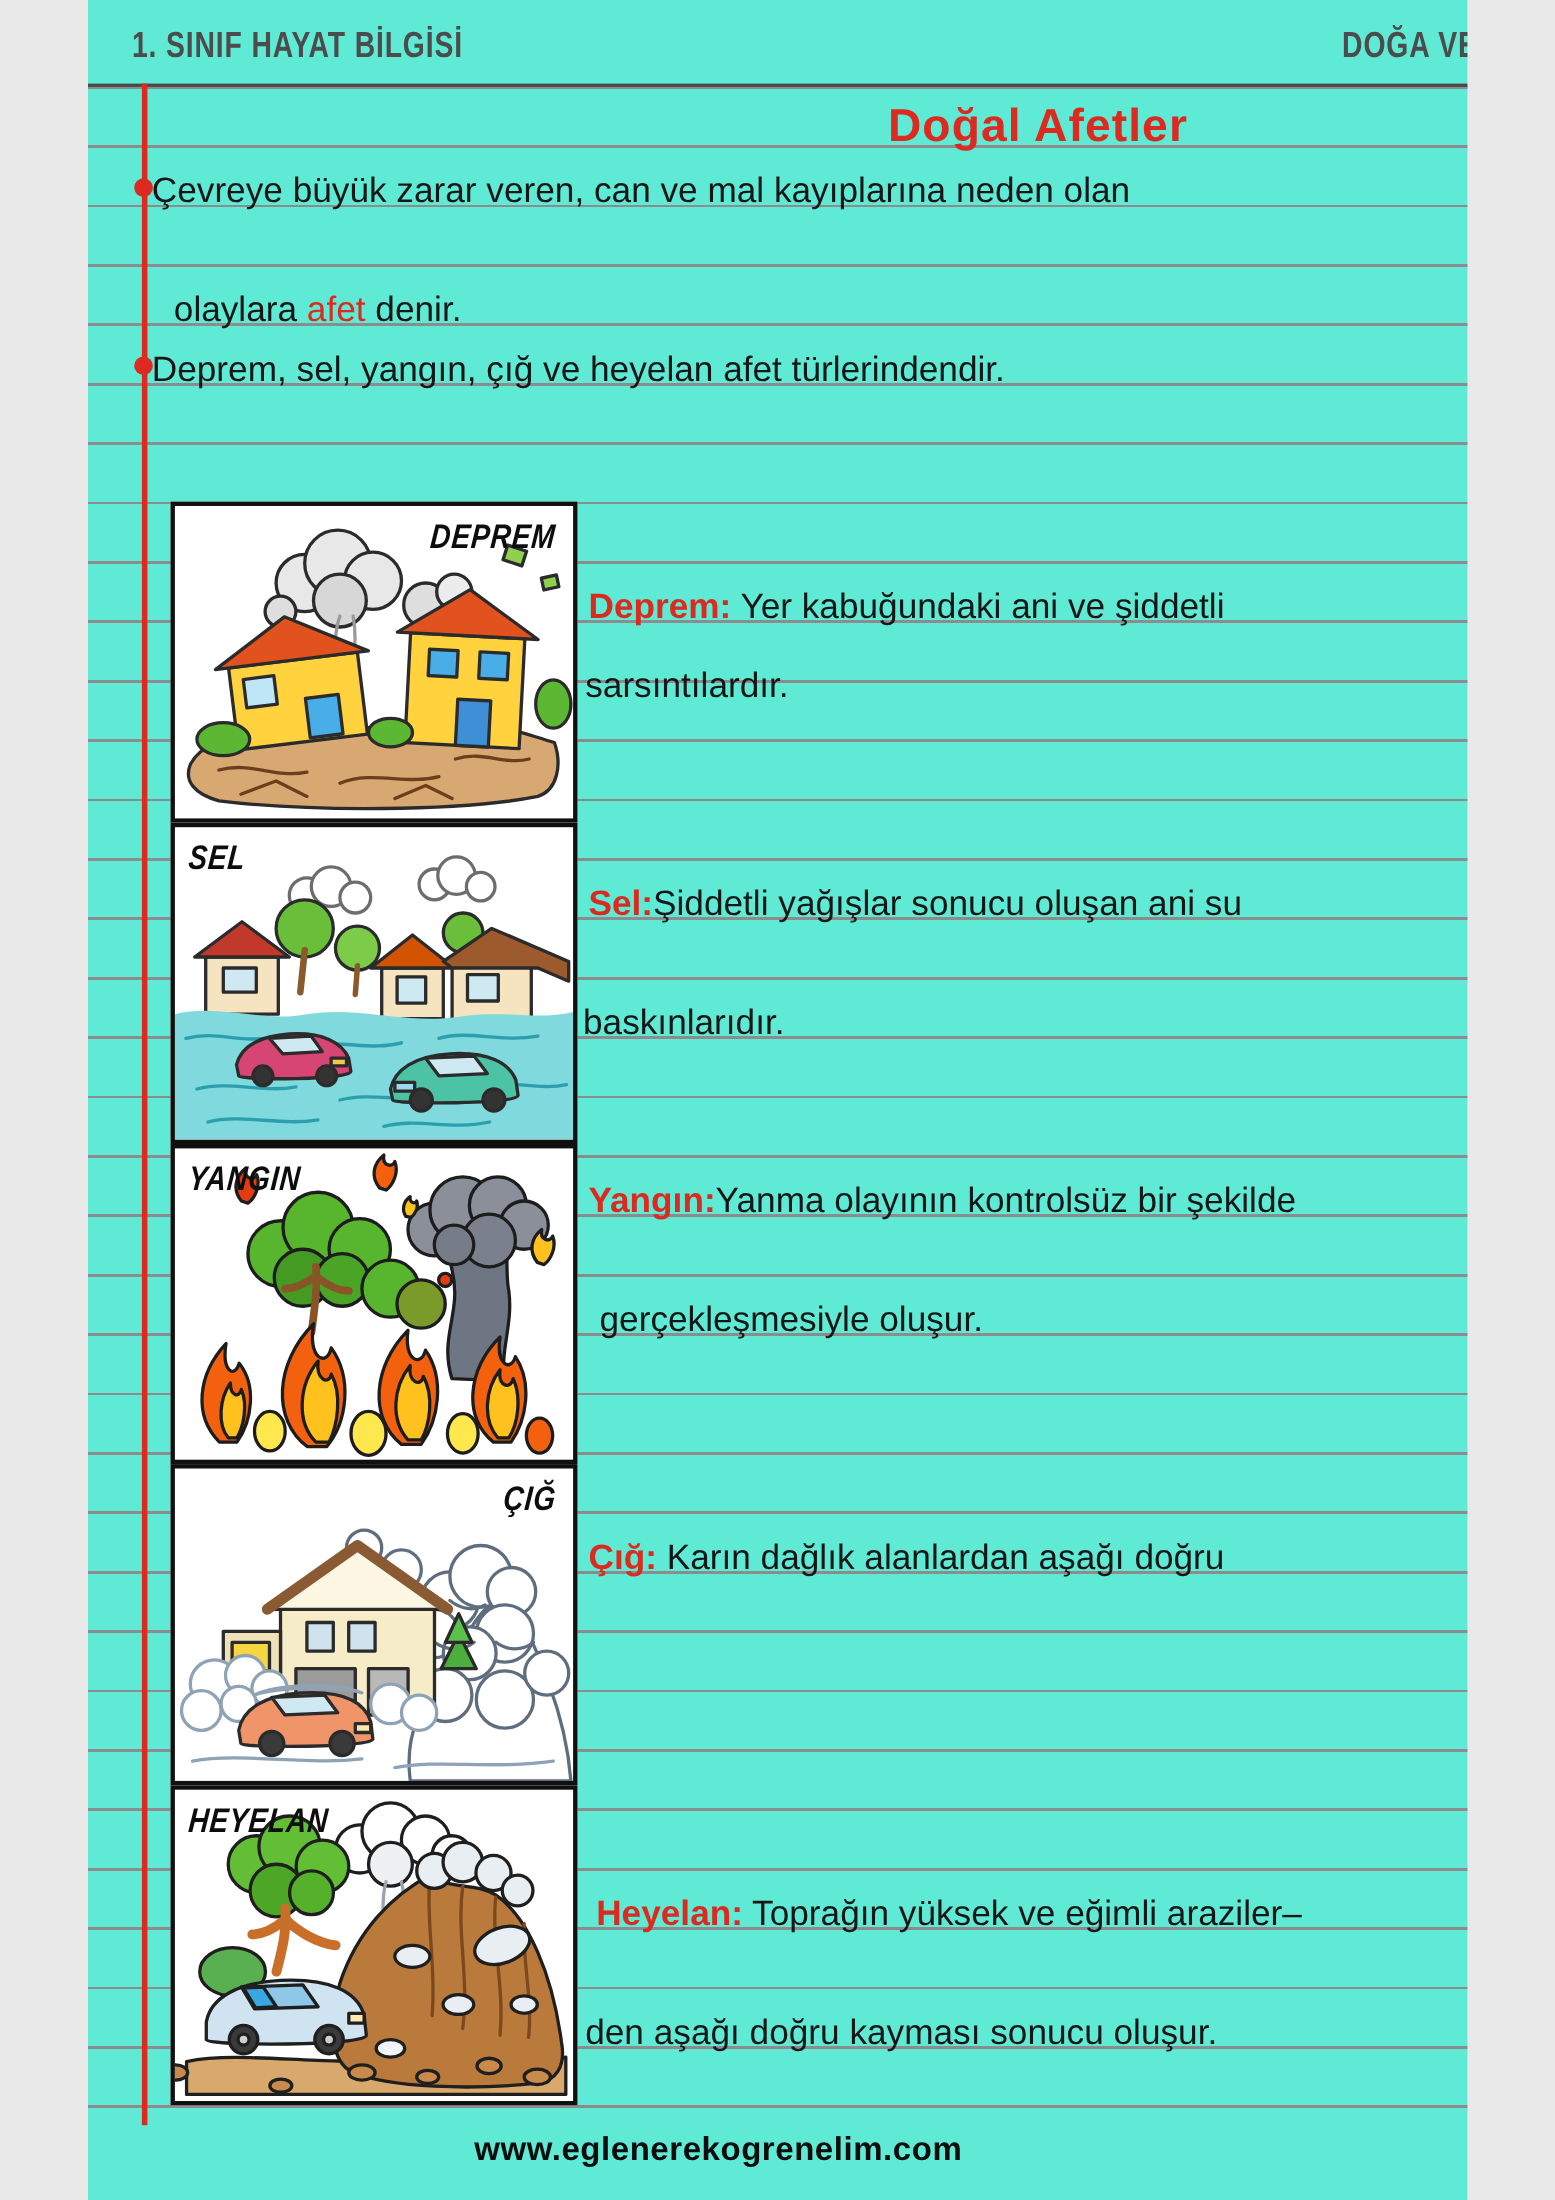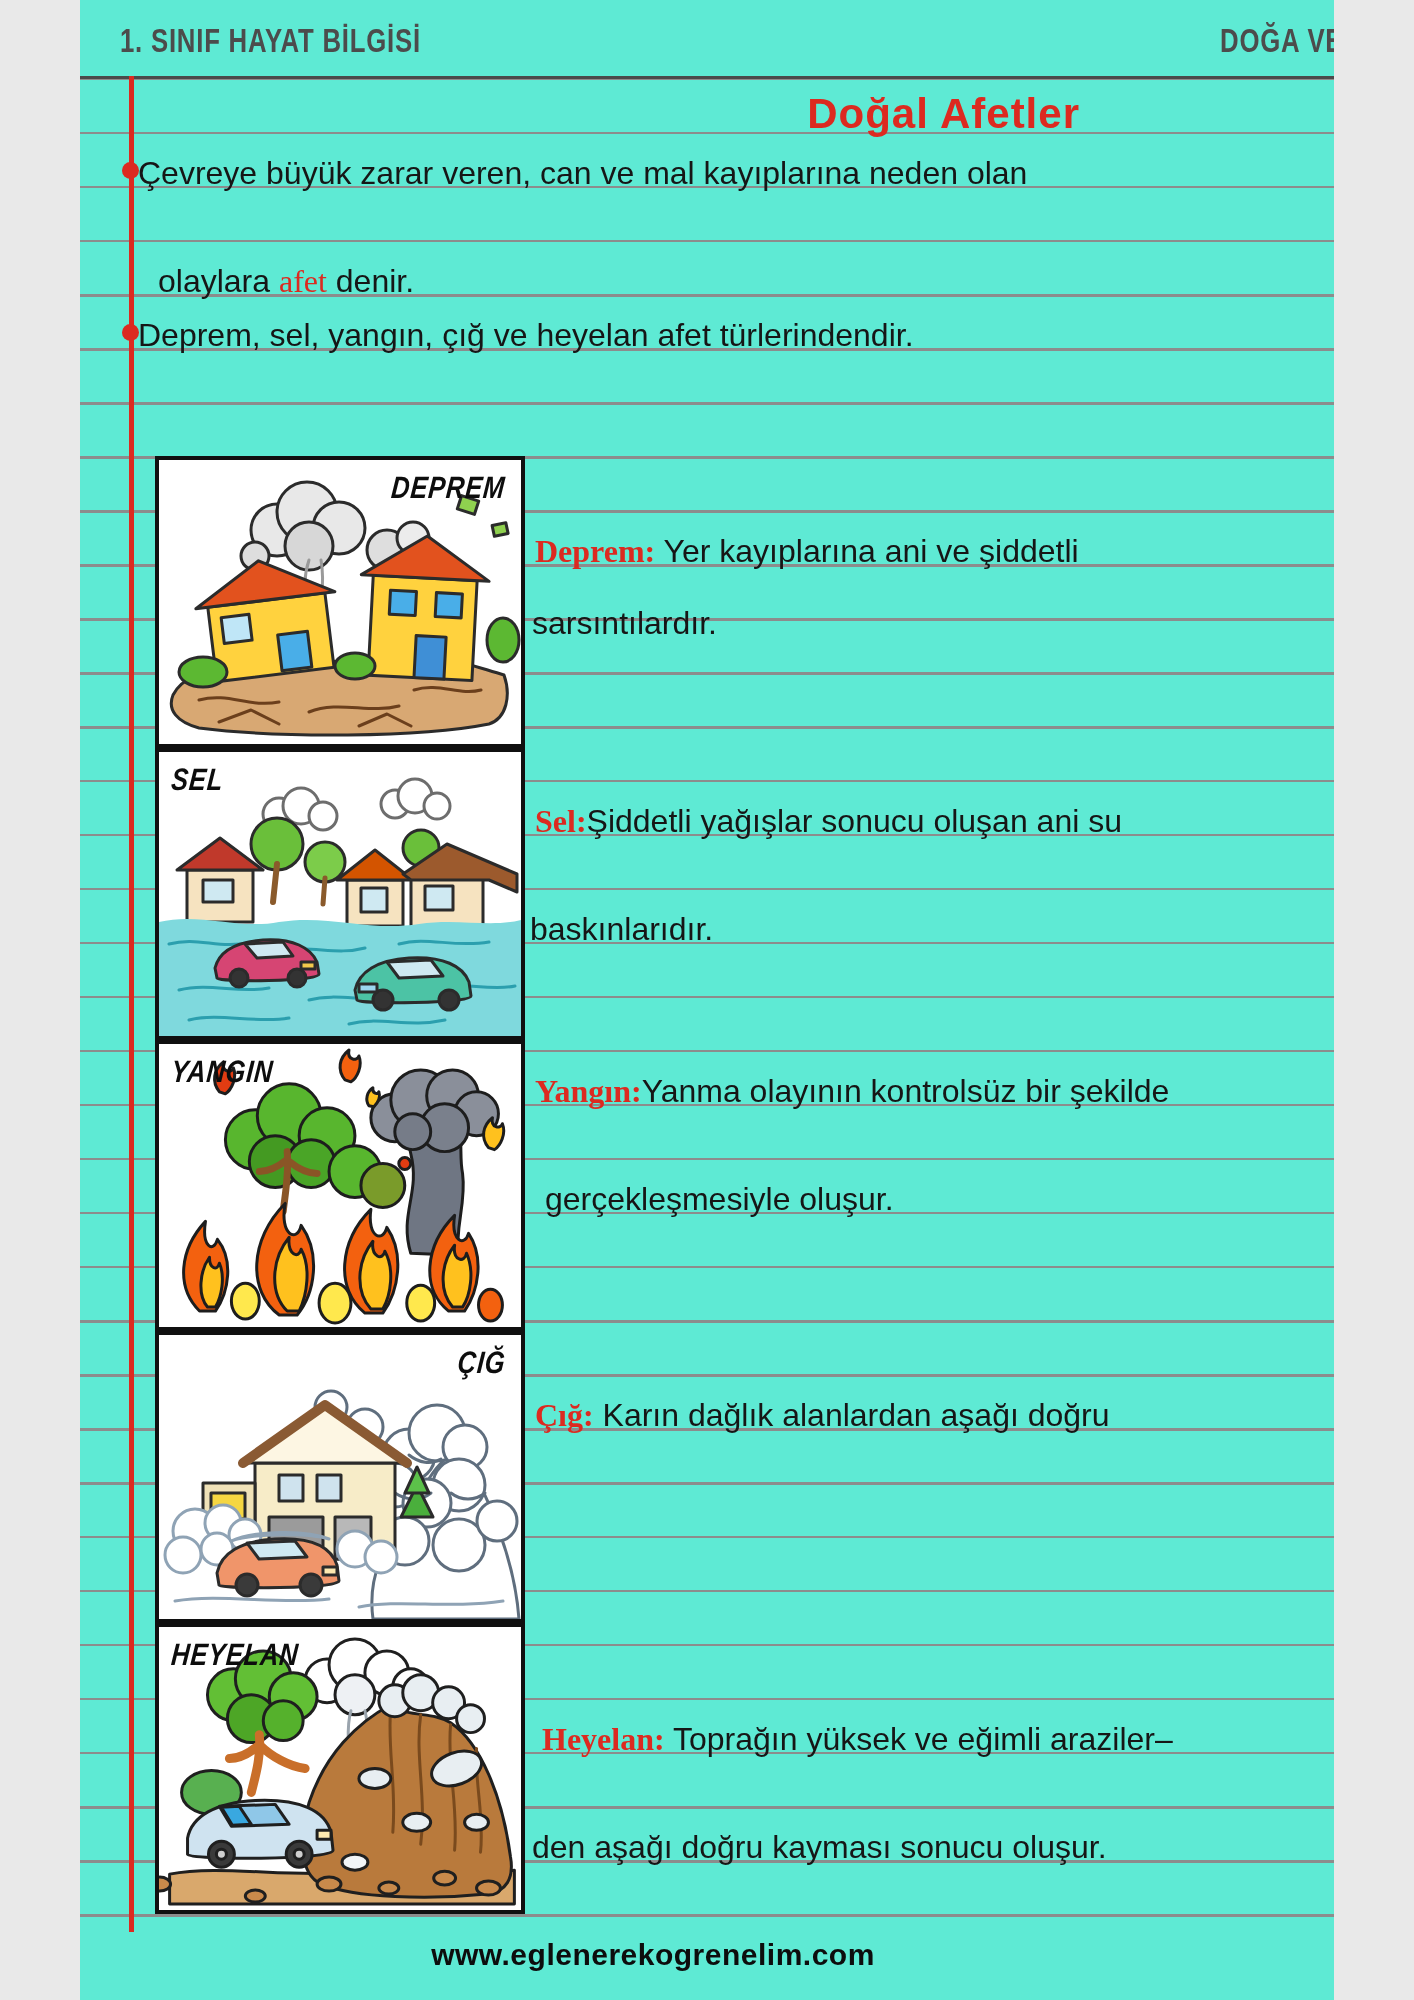--- a/index.html
+++ b/index.html
@@ -21,21 +21,21 @@
   .hdr{position:absolute;top:22px;left:0;width:1414px;height:48px;font-weight:bold;color:#4c4c4c;font-size:33px;}
   .hdr .hleft{position:absolute;left:40px;top:0;transform:scaleX(.78);transform-origin:left center;letter-spacing:1px;white-space:pre;}
   .hdr .hright{position:absolute;right:50px;top:0;transform:scaleX(.78);transform-origin:right center;letter-spacing:1px;white-space:pre;}
   
   .title{
     position:absolute;top:90px;left:80px;width:920px;margin:0;
     text-align:right;font-size:42px;font-weight:bold;color:#dc2a20;letter-spacing:1px;
   }
   
   .row{position:absolute;font-size:32px;line-height:38px;white-space:pre;color:#161616;}
-  .row .red, .term{color:#dc2a20;font-family:Liberation Serif, serif;}
+  .row .red, .term{color:#dc2a20;}
   .term{font-weight:bold;}
   .bullet-dot{position:absolute;width:17px;height:17px;border-radius:50%;background:#dc2a20;}
   
   .box{
     position:absolute;left:75px;width:370px;background:#ffffff;
     border:4px solid #101010;box-sizing:border-box;
   }
   .box svg{position:absolute;left:0;top:0;width:100%;height:100%;}
   .boxlabel{
     position:absolute;top:10px;font-size:31px;font-weight:800;font-style:italic;
@@ -110,21 +110,21 @@
         <ellipse cx="196" cy="206" rx="20" ry="13" fill="#5cb832"></ellipse>
         <ellipse cx="344" cy="180" rx="16" ry="22" fill="#5cb832"></ellipse>
 
         <rect x="300" y="38" width="18" height="14" fill="#8fd14f" transform="rotate(18 309 45)"></rect>
         <rect x="334" y="64" width="14" height="11" fill="#8fd14f" transform="rotate(-12 341 69)"></rect>
       </g>
     </svg>
     <div class="boxlabel pos-right">DEPREM</div>
   </div>
 
-  <div class="row" style="left:455px;top:532px;"><span class="term">Deprem:</span><span> Yer kayıplarına ani ve şiddetli</span></div>
+  <div class="row" style="left:455px;top:532px;"><span class="term">Deprem:</span><span> Yer kabuğundaki ani ve şiddetli</span></div>
   <div class="row" style="left:452px;top:604px;">sarsıntılardır.</div>
 
   <div class="box" style="top:748px;height:292px;">
     <svg viewBox="0 0 362 284" aria-hidden="true">
       <g stroke="#2b2b2b" stroke-width="3" stroke-linejoin="round" stroke-linecap="round">
 
         <g fill="#ffffff" stroke="#6d6d6d">
           <circle cx="120" cy="62" r="16"></circle>
             <circle cx="142" cy="54" r="18"></circle>
             <circle cx="164" cy="64" r="14"></circle>

